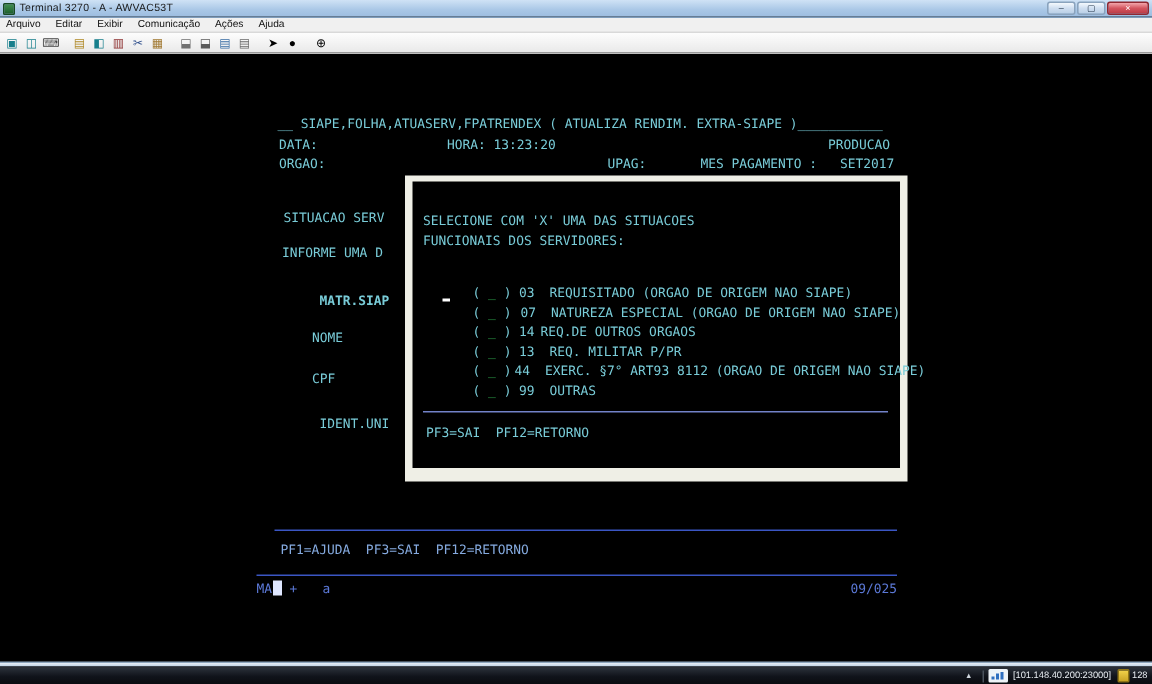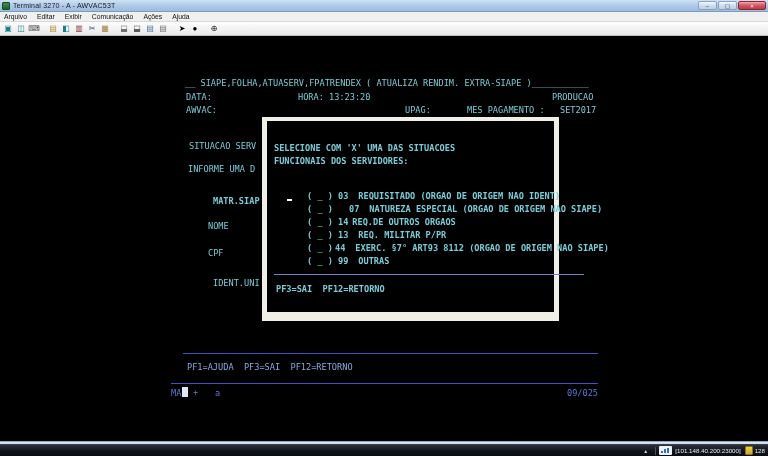--- a/index.html
+++ b/index.html
@@ -58,22 +58,22 @@
     position:absolute; font-family:"DejaVu Sans Mono", monospace;
     font-size:8.6px; line-height:10px; white-space:pre; color:#79ccd8;
   }
   .t span { white-space:pre; }
   .blue  { color:#5b78d6; }
   .lblue { color:#85aadf; }
   .green { color:#2ea34d; }
   .hline { position:absolute; border-top:1px solid #3b56c4; height:0; }
 
   .dialog {
-    position:absolute; left:262px; top:81px; width:297px; height:204px;
-    background:#000; border:solid #efefe6; border-width:4px 5px 9px 5px;font-weight:bold;
+    position:absolute; left:270px; top:81px; width:335px; height:204px;
+    background:#000; border:solid #efefe6; border-width:4px 5px 9px 5px;
   }
   .dlg-sep { position:absolute; left:7px; top:153px; width:310px; border-top:1px solid #7282c8; }
   .dlg-cursor { position:absolute; left:20px; top:78px; width:5px; height:2px; background:#fff; }
 
   .oia-cursor { position:absolute; left:182px; top:351px; width:6px; height:10px; background:#dfe7ff; }
 
   
   .window-bottom-edge {
     position:absolute; left:0; top:441px; width:768px; height:3px;
     background:linear-gradient(#e7eff7,#c2d3e4); border-top:1px solid #8ea6bd;
@@ -140,41 +140,41 @@
 </div>
 
 <div class="screen">
 
   <div class="t" style="left:185px; top:42px;">__ SIAPE,FOLHA,ATUASERV,FPATRENDEX ( ATUALIZA RENDIM. EXTRA-SIAPE )___________</div>
 
   <div class="t" style="left:186px; top:56px;">DATA:</div>
   <div class="t" style="left:280px; top:56px;margin-left:18px;">HORA: 13:23:20</div>
   <div class="t" style="left:552px; top:56px;">PRODUCAO</div>
 
-  <div class="t" style="left:186px; top:69px;">AWVAC:</div>
+  <div class="t" style="left:186px; top:69px;">ORGAO:</div>
   <div class="t" style="left:405px; top:69px;">UPAG:</div>
   <div class="t" style="left:467px; top:69px;">MES PAGAMENTO :</div>
   <div class="t" style="left:560px; top:69px;">SET2017</div>
 
   <div class="t" style="left:189px; top:105px;">SITUACAO SERV</div>
   <div class="t" style="left:188px; top:128px;">INFORME UMA D</div>
   <div class="t" style="left:213px; top:160px;font-weight:bold;">MATR.SIAP</div>
   <div class="t" style="left:208px; top:185px;">NOME</div>
   <div class="t" style="left:208px; top:212px;">CPF</div>
   <div class="t" style="left:213px; top:242px;">IDENT.UNI</div>
 
   <div class="dialog">
     <div class="t" style="left:7px; top:22px;">SELECIONE COM 'X' UMA DAS SITUACOES</div>
     <div class="t" style="left:7px; top:35px;">FUNCIONAIS DOS SERVIDORES:</div>
 
     <div class="t" style="left:9px; top:60px;">
-      <span>( </span><span class="green">_</span><span> )</span><span style="margin-left:5px;">03</span><span style="margin-left:10px;">REQUISITADO (ORGAO DE ORIGEM NAO IDENT)</span>
+      <span>( </span><span class="green">_</span><span> )</span><span style="margin-left:5px;">03</span><span style="margin-left:10px;">REQUISITADO (ORGAO DE ORIGEM NAO SIAPE)</span>
     </div>
     <div class="t" style="left:9px; top:73px;">
-      <span>( </span><span class="green">_</span><span> )</span><span style="margin-left:16px;">07</span><span style="margin-left:10px;">NATUREZA ESPECIAL (ORGAO DE ORIGEM NAO SIAPE)</span>
+      <span>( </span><span class="green">_</span><span> )</span><span style="margin-left:6px;">07</span><span style="margin-left:10px;">NATUREZA ESPECIAL (ORGAO DE ORIGEM NAO SIAPE)</span>
     </div>
     <div class="t" style="left:9px; top:86px;">
       <span>( </span><span class="green">_</span><span> )</span><span style="margin-left:5px;">14</span><span style="margin-left:4px;">REQ.DE OUTROS ORGAOS</span>
     </div>
     <div class="t" style="left:9px; top:99px;">
       <span>( </span><span class="green">_</span><span> )</span><span style="margin-left:5px;">13</span><span style="margin-left:10px;">REQ. MILITAR P/PR</span>
     </div>
     <div class="t" style="left:9px; top:112px;">
       <span>( </span><span class="green">_</span><span> )</span><span style="margin-left:2px;">44</span><span style="margin-left:10px;">EXERC. §7° ART93 8112 (ORGAO DE ORIGEM NAO SIAPE)</span>
     </div>

